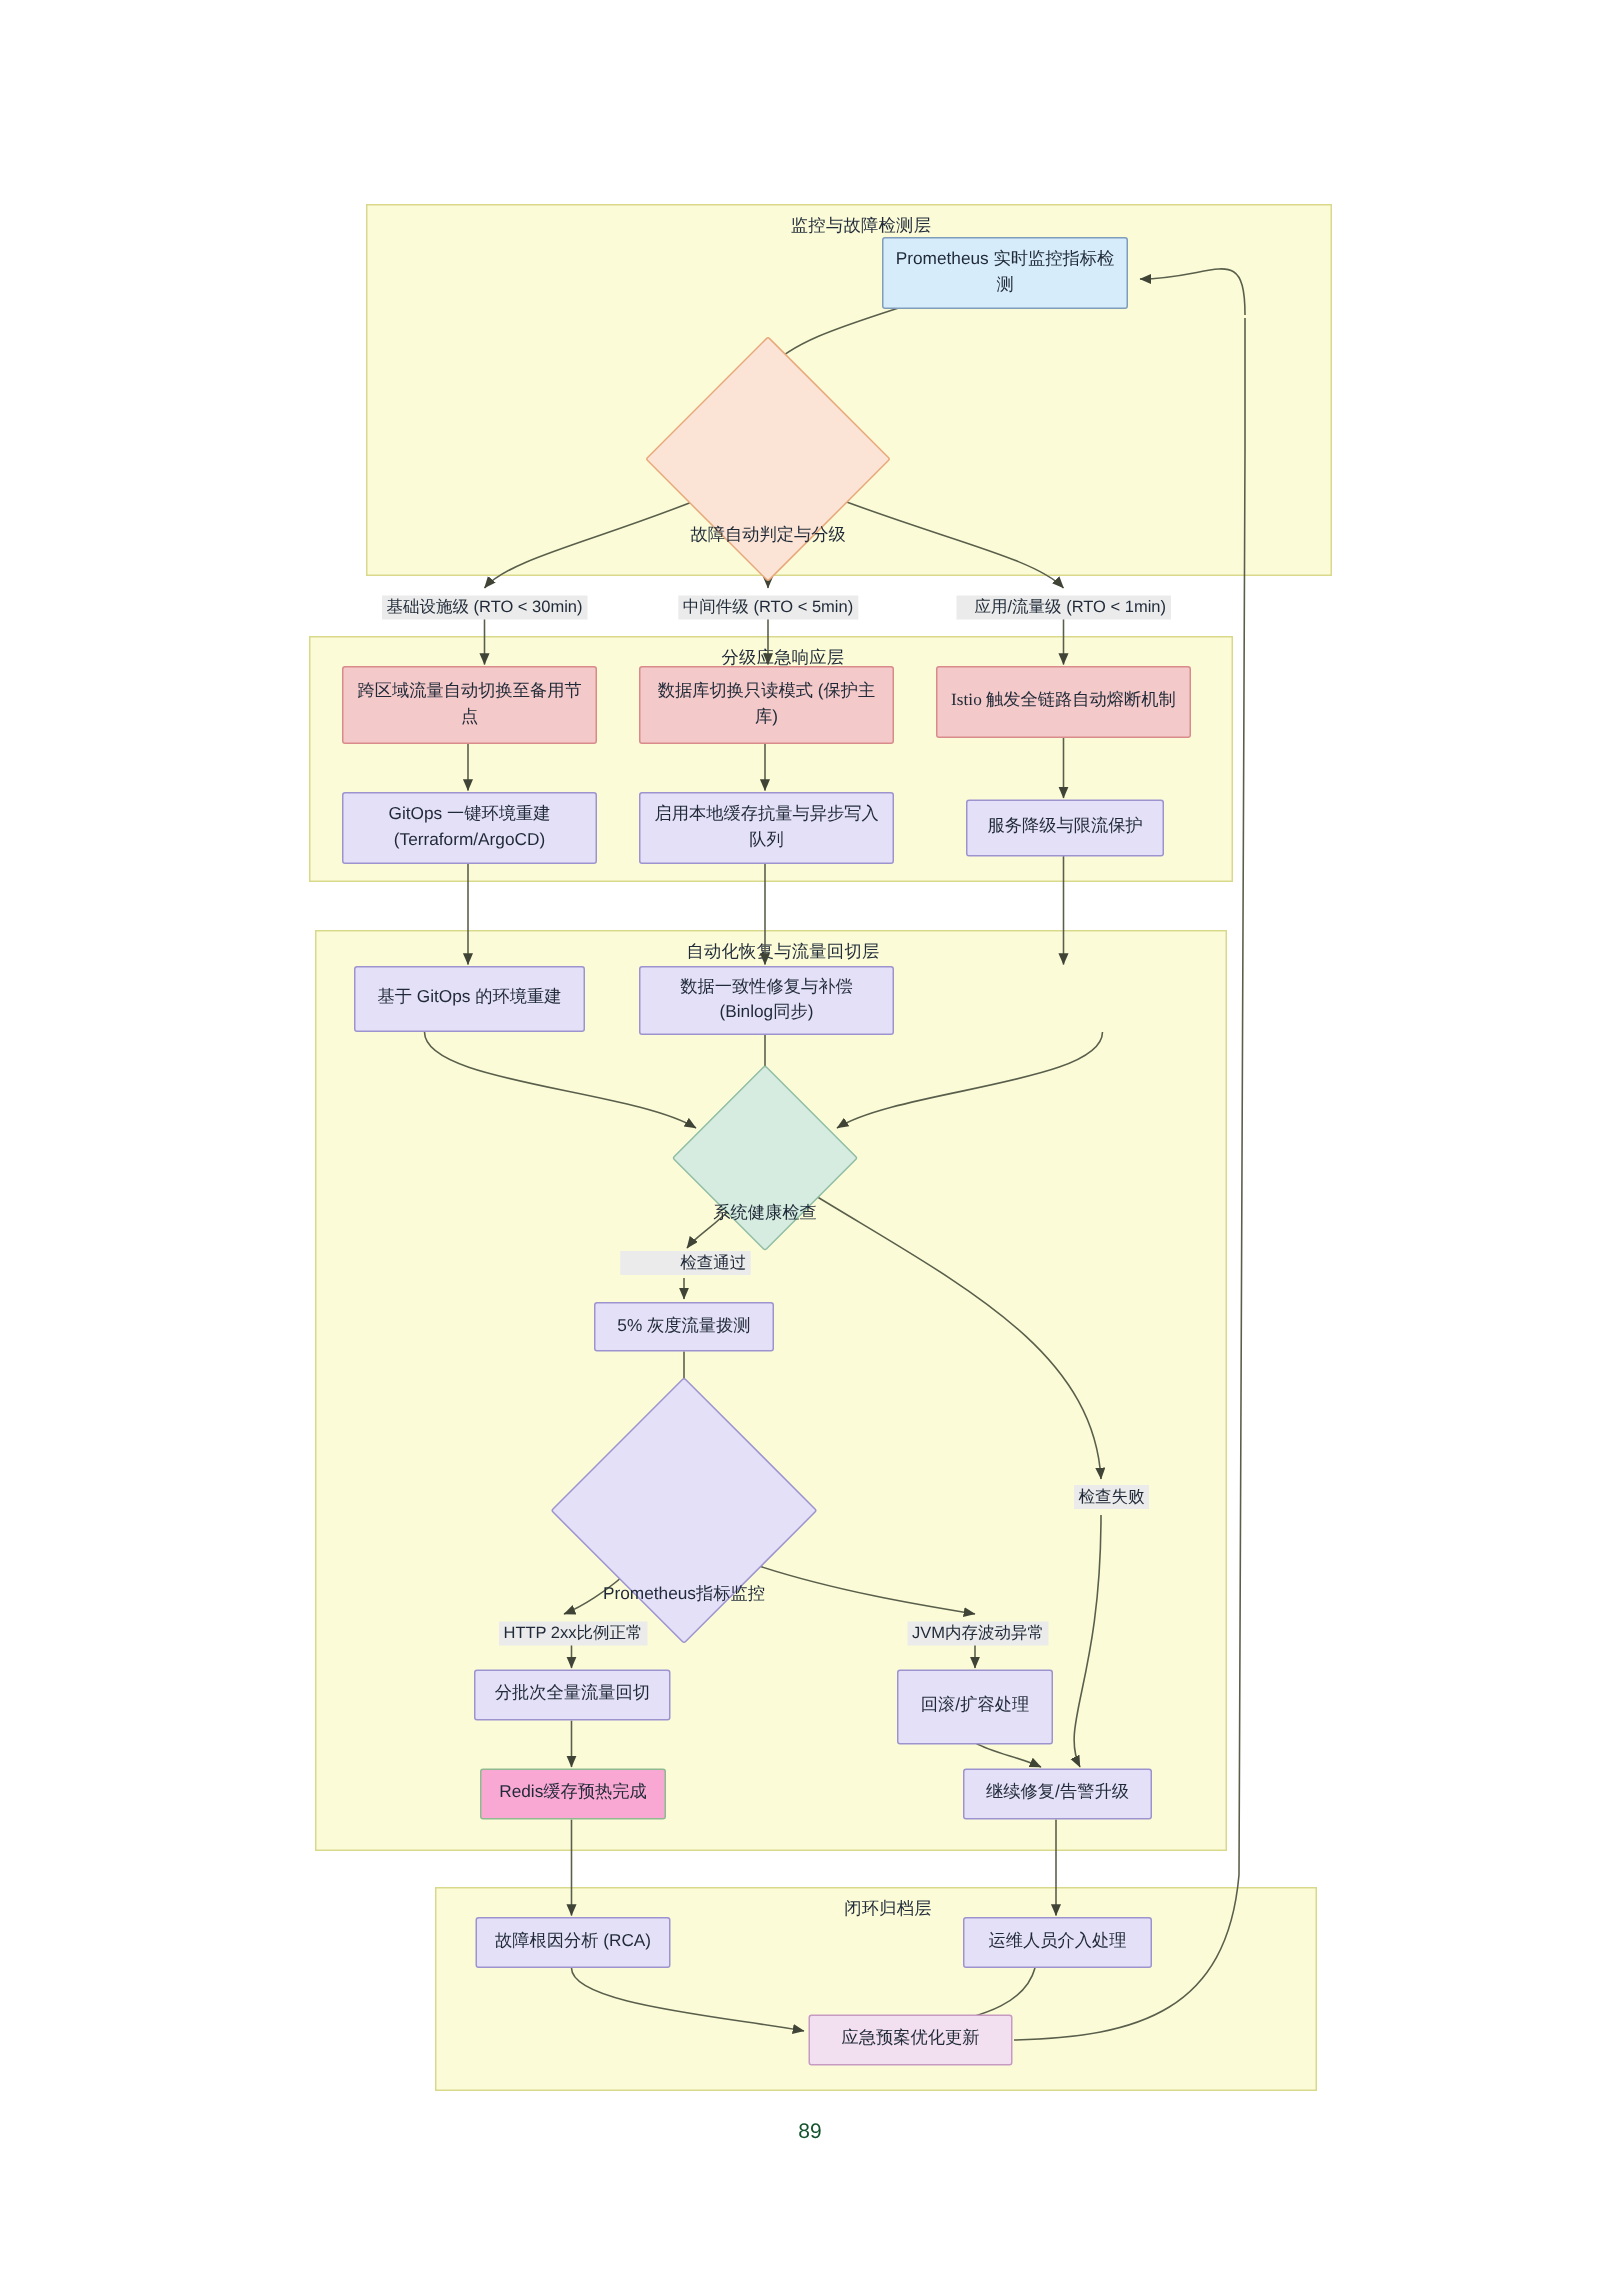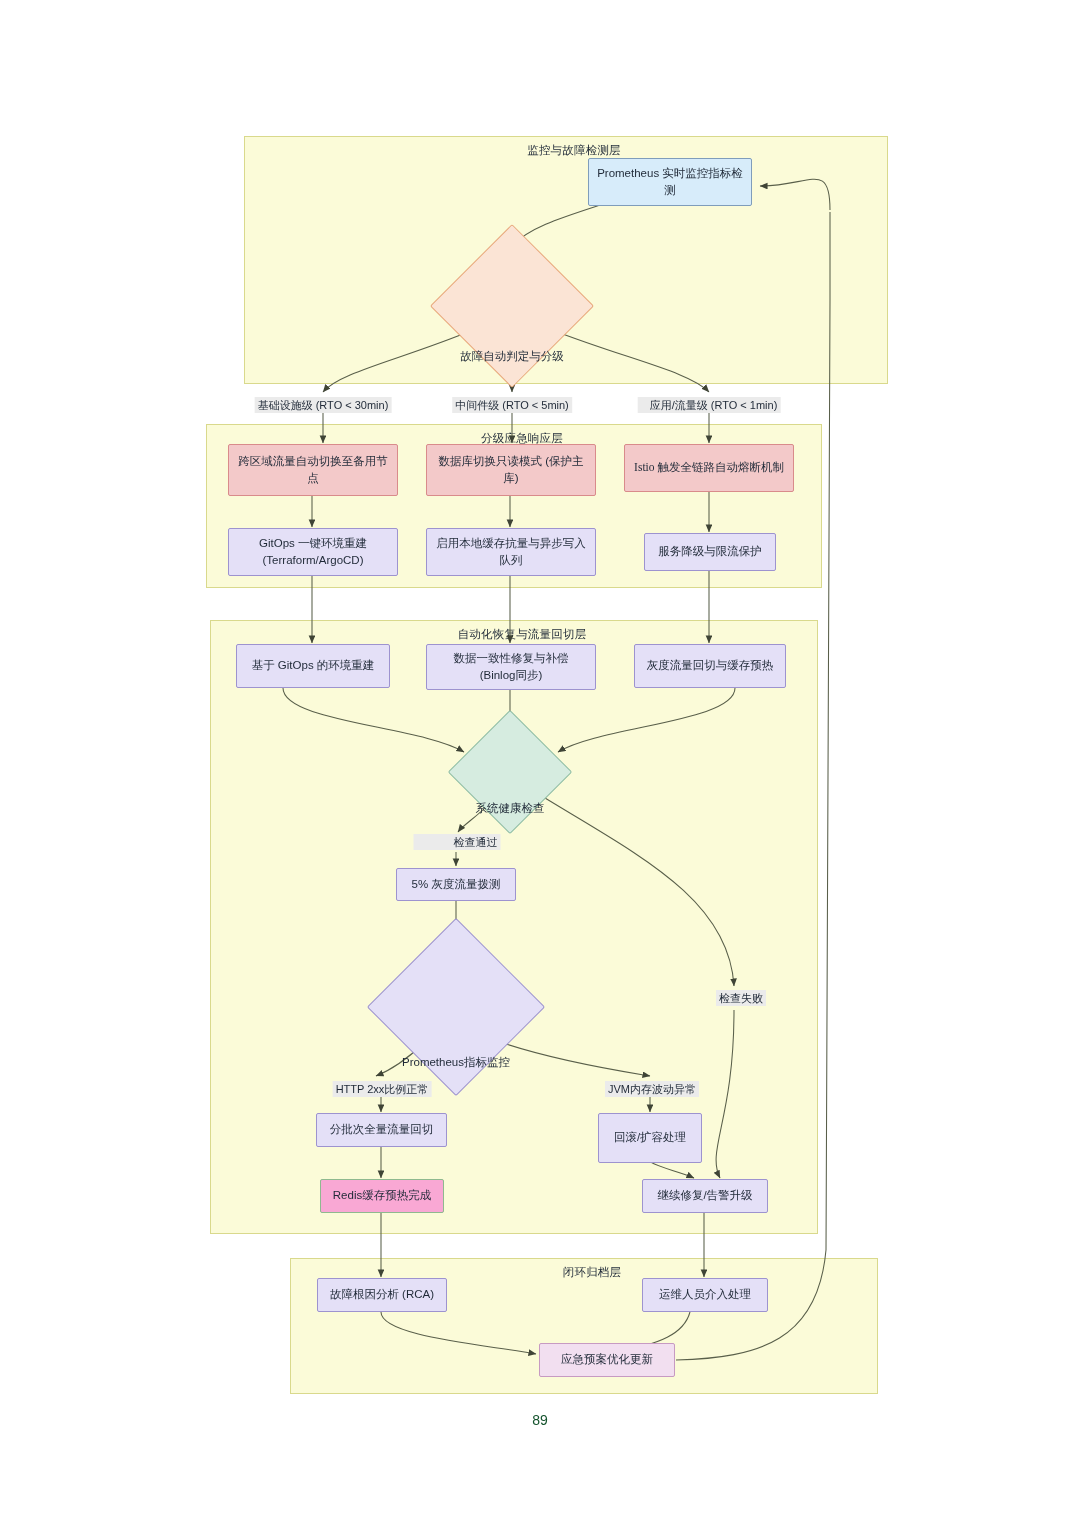--- a/index.html
+++ b/index.html
@@ -184,21 +184,20 @@
   <div class="node n-red" style="left:228px;top:444px;width:170px;height:52px;">跨区域流量自动切换至备用节点</div>
   <div class="node n-red" style="left:426px;top:444px;width:170px;height:52px;">数据库切换只读模式 (保护主库)</div>
   <div class="node n-red" style="left:624px;top:444px;width:170px;height:48px;font-family:Liberation Serif, serif;">Istio 触发全链路自动熔断机制</div>
 
   <div class="node n-purple" style="left:228px;top:528px;width:170px;height:48px;">GitOps 一键环境重建 (Terraform/ArgoCD)</div>
   <div class="node n-purple" style="left:426px;top:528px;width:170px;height:48px;">启用本地缓存抗量与异步写入队列</div>
   <div class="node n-purple" style="left:644px;top:533px;width:132px;height:38px;">服务降级与限流保护</div>
 
   <div class="node n-purple" style="left:236px;top:644px;width:154px;height:44px;">基于 GitOps 的环境重建</div>
   <div class="node n-purple" style="left:426px;top:644px;width:170px;height:46px;">数据一致性修复与补偿 (Binlog同步)</div>
-  <div class="node n-purple" style="left:634px;top:644px;width:152px;height:44px;">灰度流量回切与缓存预热</div>
 
   <div class="diamond d-mint" style="left:466px;top:728px;width:88px;height:88px;">
     <div class="dshape"></div>
     <div class="dtext">系统健康检查</div>
   </div>
 
   <div class="node n-purple" style="left:396px;top:868px;width:120px;height:33px;">5% 灰度流量拨测</div>
 
   <div class="diamond d-lav" style="left:393px;top:944px;width:126px;height:126px;">
     <div class="dshape"></div>

